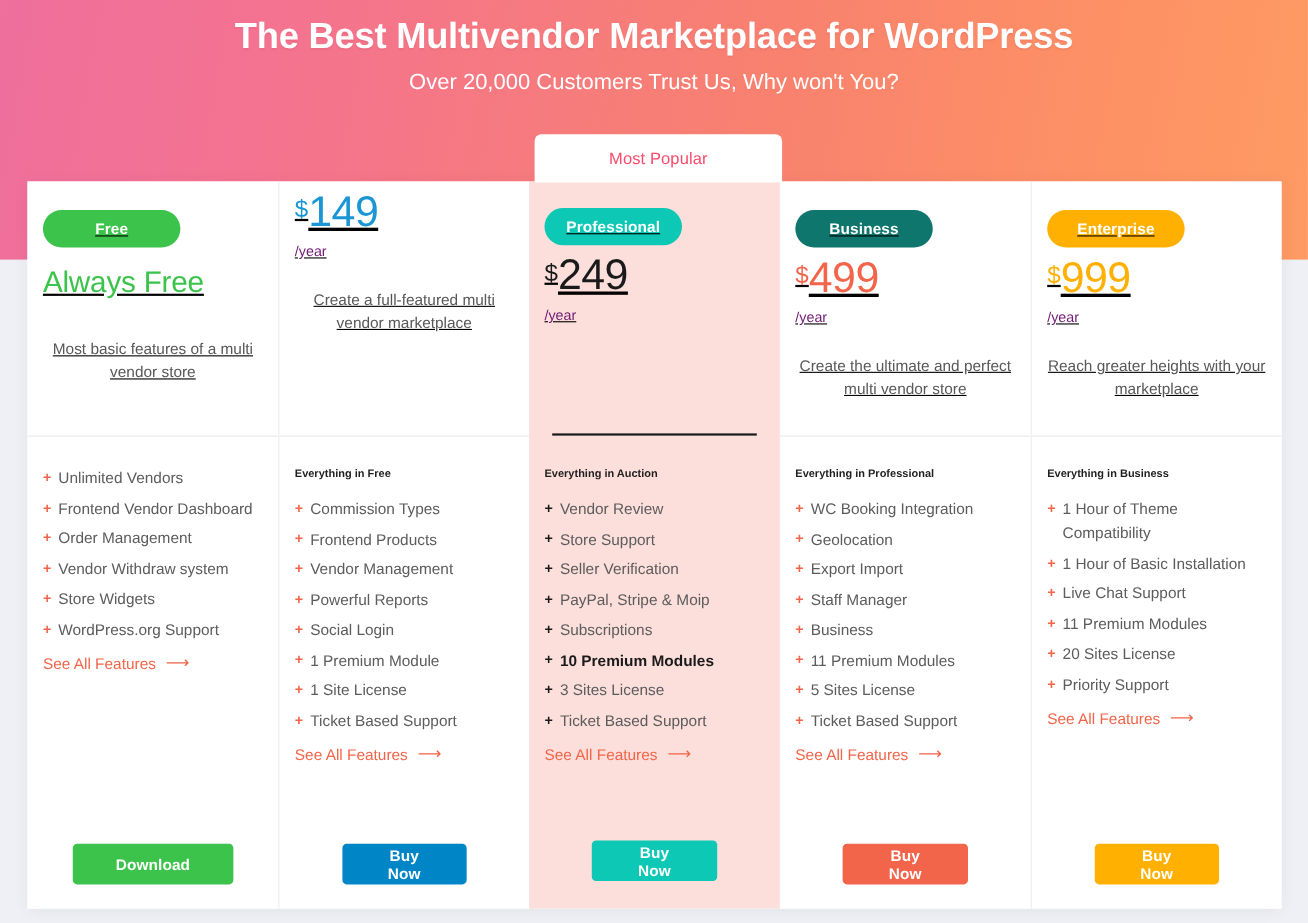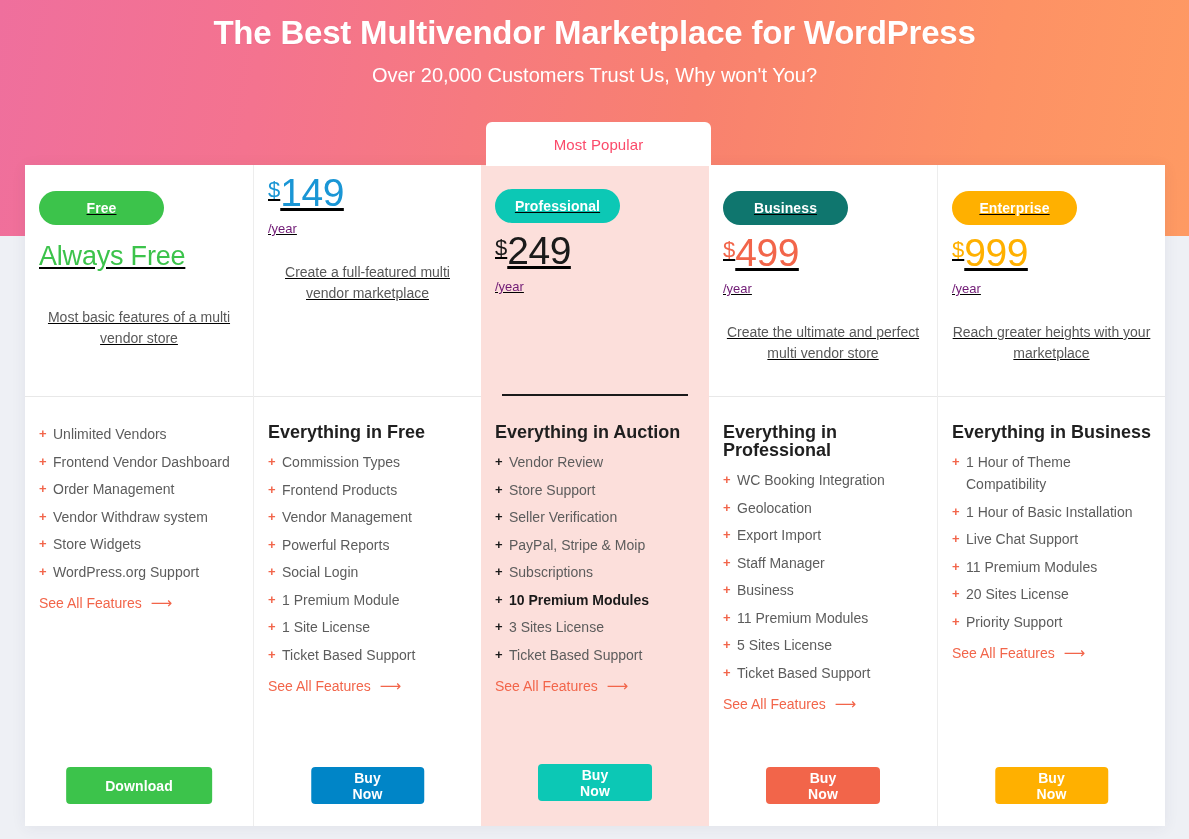--- a/index.html
+++ b/index.html
@@ -184,21 +184,21 @@
   }
 
   
   .features {
     position: absolute;
     left: 14px;
     top: 258px;
     width: 200px;
   }
   .features-heading {
-    font-size: 18px;
+    font-size: 10px;
     font-weight: 700;
     color: #1f1f1f;
     margin-bottom: 10px;
     line-height: 18px;
   }
   .feature-item {
     display: flex;
     align-items: flex-start;
     font-size: 14px;
     line-height: 22px;

